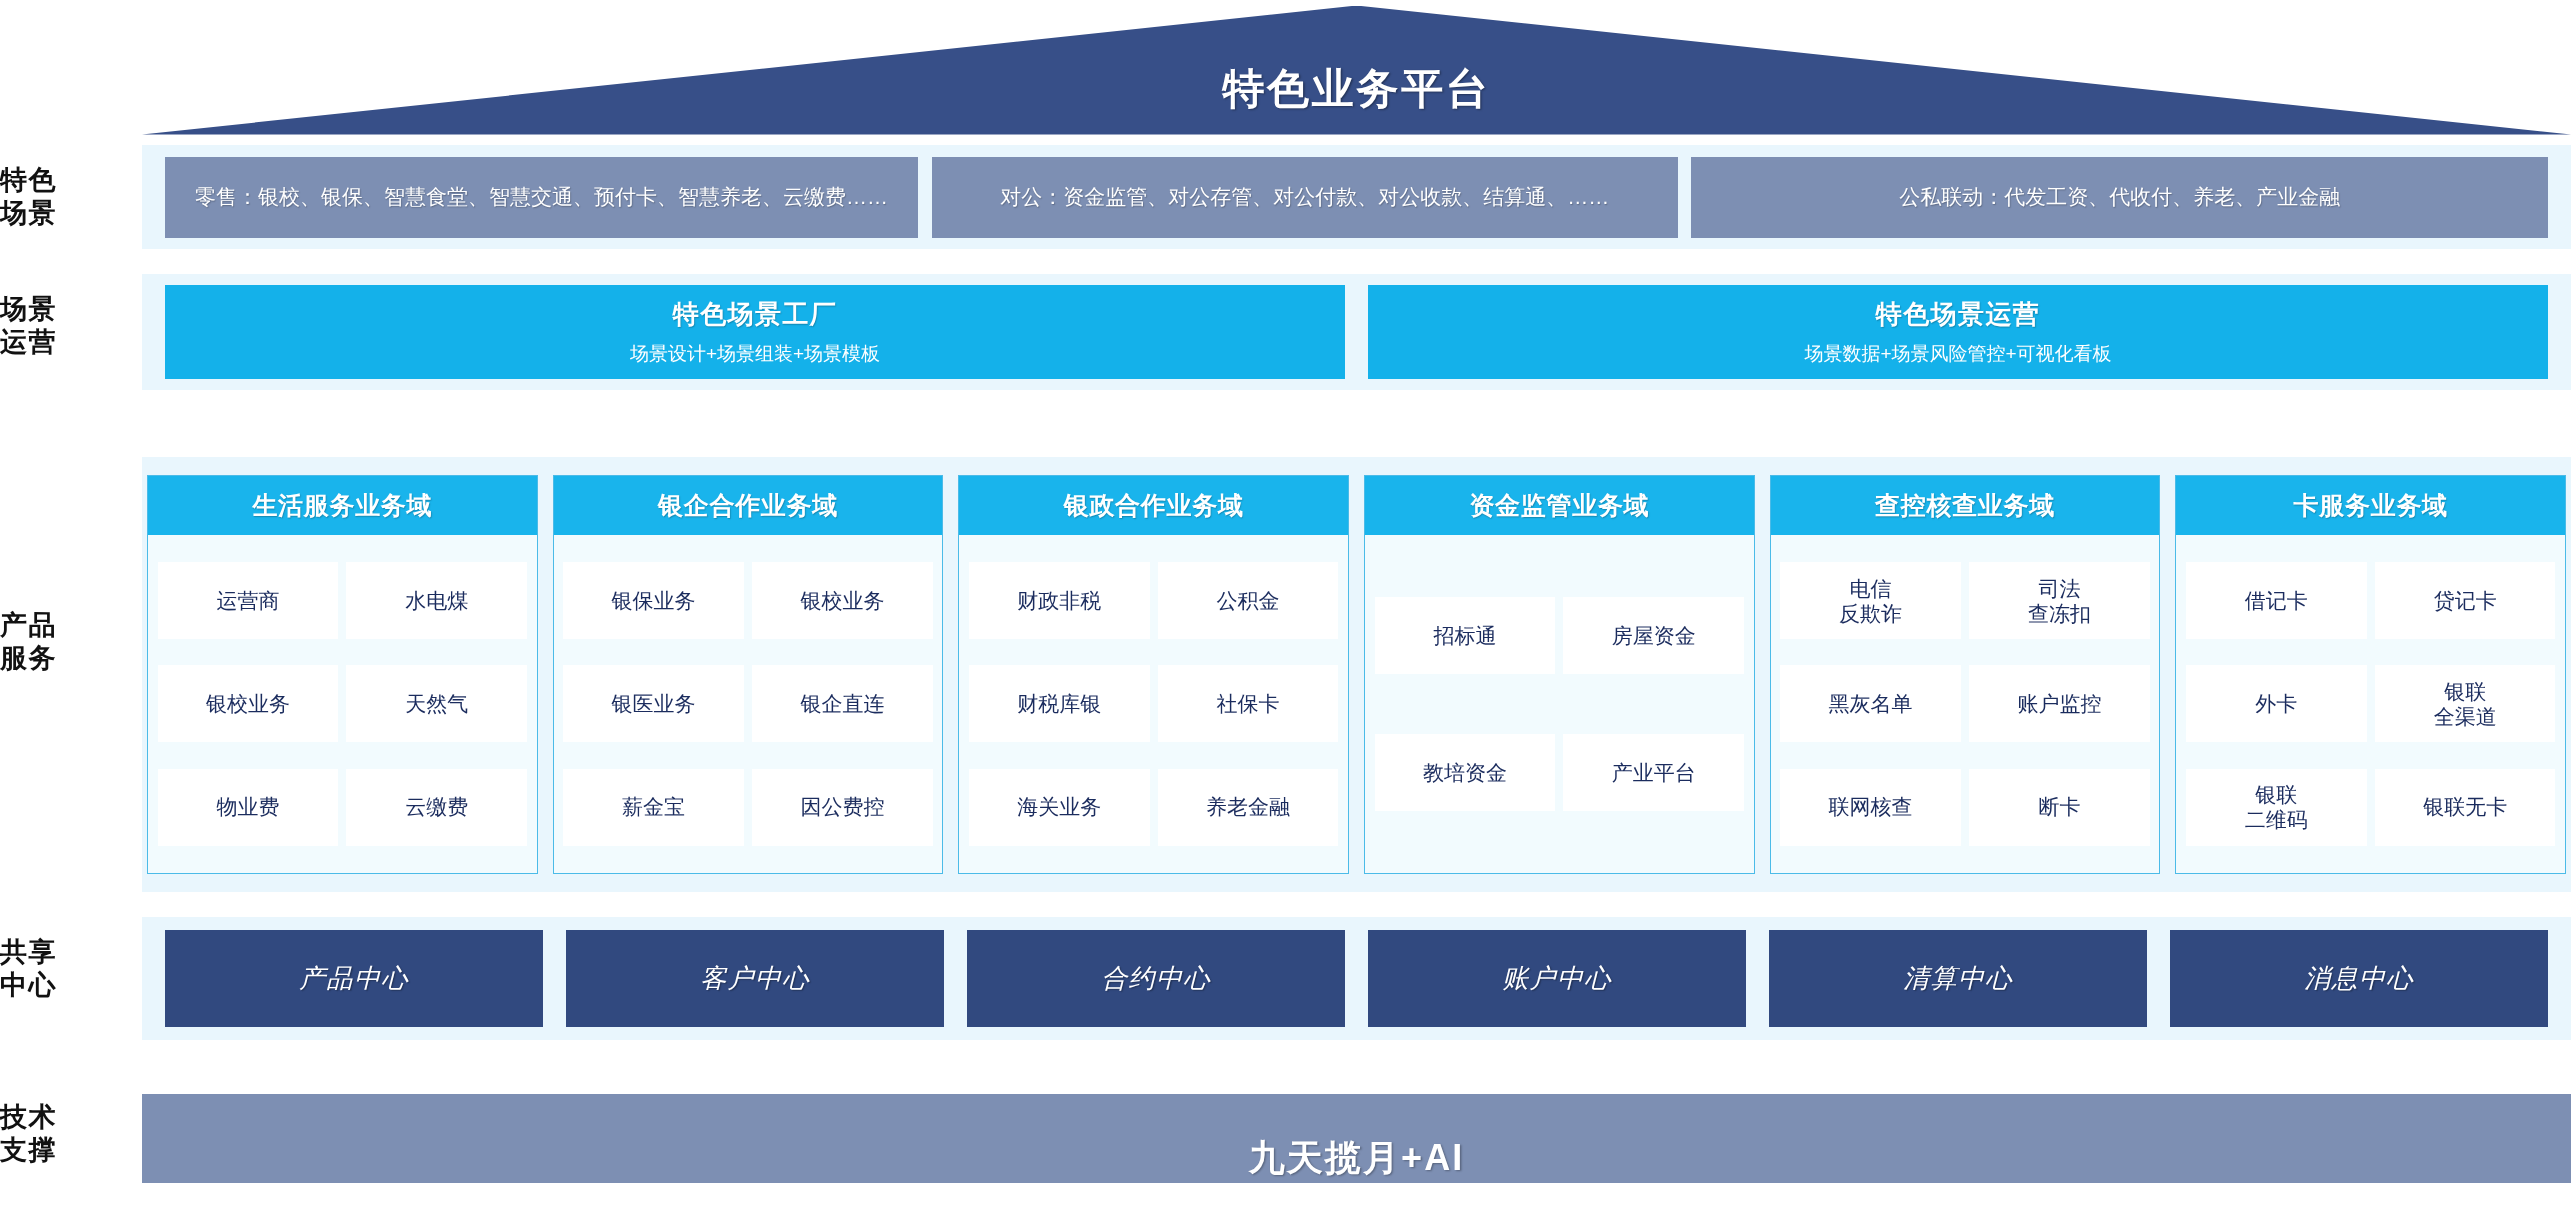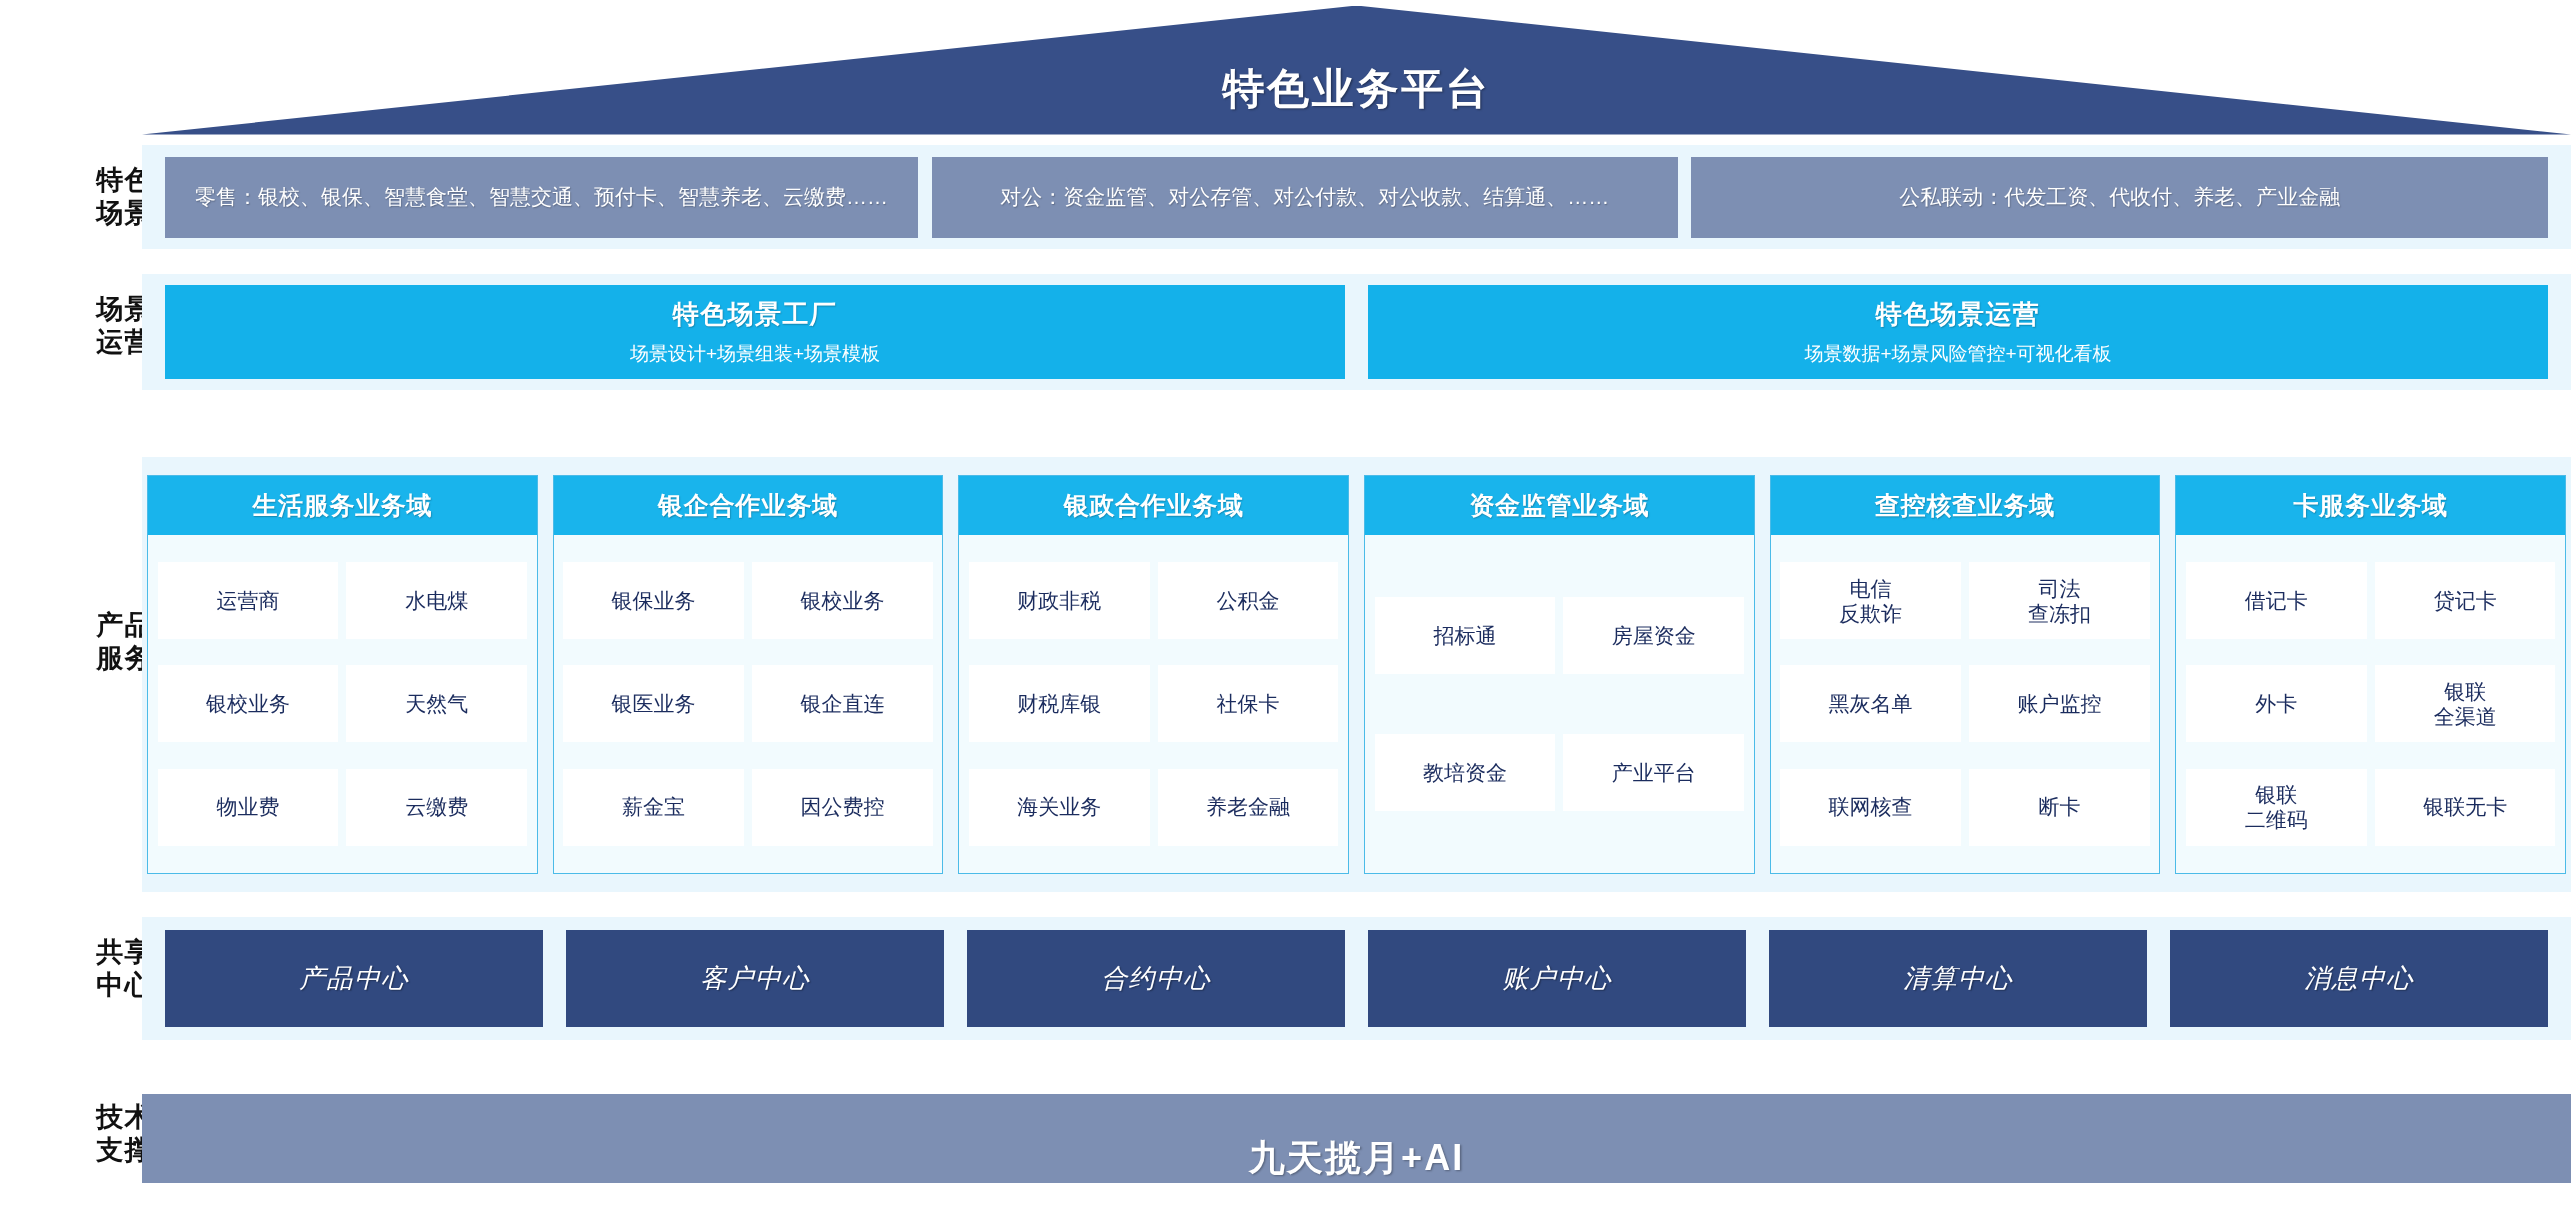--- a/index.html
+++ b/index.html
@@ -13,21 +13,21 @@
 
   
   .roof-wrap{position:absolute;left:142px;top:5.5px;width:2429px;height:129px;}
   .roof{position:absolute;inset:0;background:#374f88;
         clip-path:polygon(0% 100%, 50% 0%, 100% 100%, 100% 100%, 0% 100%);}
   .roof-title{position:absolute;left:0;right:0;bottom:18px;text-align:center;
       color:#ffffff;font-size:42px;font-weight:bold;letter-spacing:2.7px;
       text-shadow:1.4px 1.4px 2.1px rgba(0,0,0,.35);}
 
   
-  .rail{position:absolute;left:0;width:153px;text-align:right;
+  .rail{position:absolute;left:0;width:153px;text-align:left;
         font-size:27px;font-weight:bold;color:#111;line-height:1.22;letter-spacing:1.4px;}
 
   
   .band{position:absolute;left:142px;width:2429px;background:#e9f6fd;}
 
   
   .r1{top:145px;height:104px;display:flex;align-items:center;
       padding:0 23px;box-sizing:border-box;gap:13.7px;}
   .scn{background:#7d8fb3;color:#fff;font-size:21px;line-height:1.45;
        text-align:center;padding:9.6px 12.3px;box-sizing:border-box;

